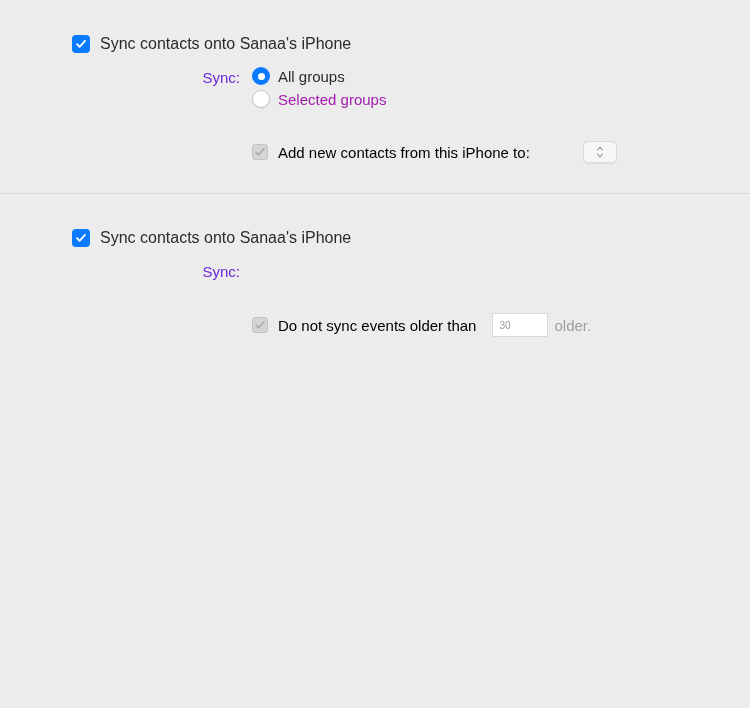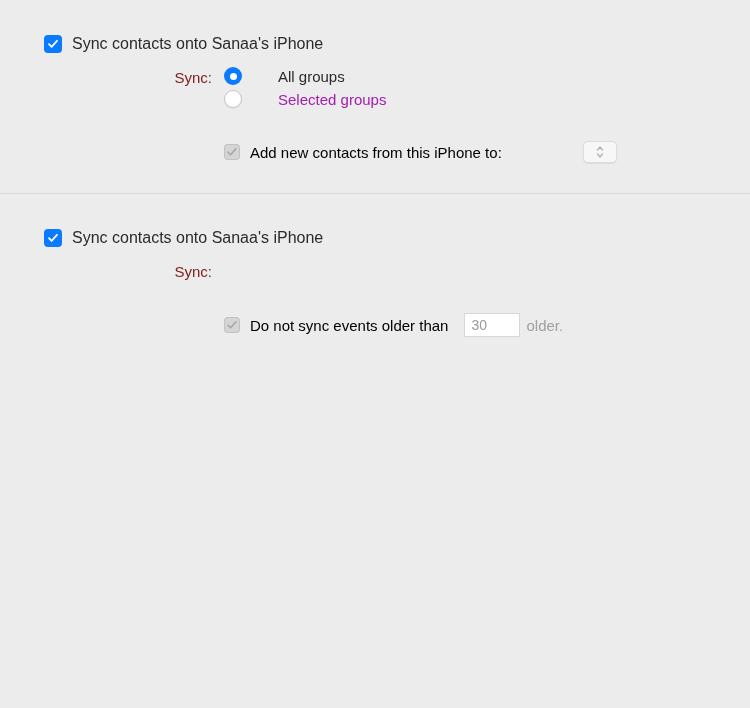--- a/index.html
+++ b/index.html
@@ -11,21 +11,21 @@
       width: 750px;
       height: 708px;
       background: #ececec;
       font-family: -apple-system, BlinkMacSystemFont, "Helvetica Neue", Arial, sans-serif;
       font-size: 15px;
       color: #333;
       padding: 35px 0 0 0;
       overflow: hidden;
     }
     .section {
-      padding: 0 48px 30px 44px;
+      padding: 0 48px 30px 72px;
     }
     .section.second {
       border-top: 1px solid #d8d8d8;
       padding-top: 35px;
     }
     .header-row {
       display: flex;
       align-items: center;
       margin-bottom: 14px;
     }
@@ -58,34 +58,33 @@
     }
     .field-row {
       display: flex;
       align-items: flex-start;
       margin-bottom: 6px;
     }
     .field-label {
       width: 152px;
       text-align: right;
       padding-right: 12px;
-      color: #7f1d1d;
+      color: #6d28d9;
       padding-top: 2px;
       flex-shrink: 0;
       margin-left: 28px;
     }
     .radio-group {
       display: flex;
       flex-direction: column;
       gap: 5px;
     }
     .radio-row {
       display: flex;
       align-items: center;
-      gap: 28px;
     }
     .radio {
       width: 18px;
       height: 18px;
       border-radius: 50%;
       margin-right: 8px;
       display: inline-flex;
       align-items: center;
       justify-content: center;
       flex-shrink: 0;
@@ -158,21 +157,21 @@
       width: 8px;
       height: 14px;
     }
     .number-input {
       width: 56px;
       height: 24px;
       background: #fff;
       border: 0.5px solid #d8d8d8;
       border-radius: 0;
       padding: 0 6px;
-      font-size: 14px;
+      font-size: 10px;
       color: #9a9a9a;
       margin: 0 6px;
       font-family: inherit;
     }
     .days-text {
       font-size: 15px;
       color: #a0a0a0;
     }
     .bottom-row2 {
       display: flex;

